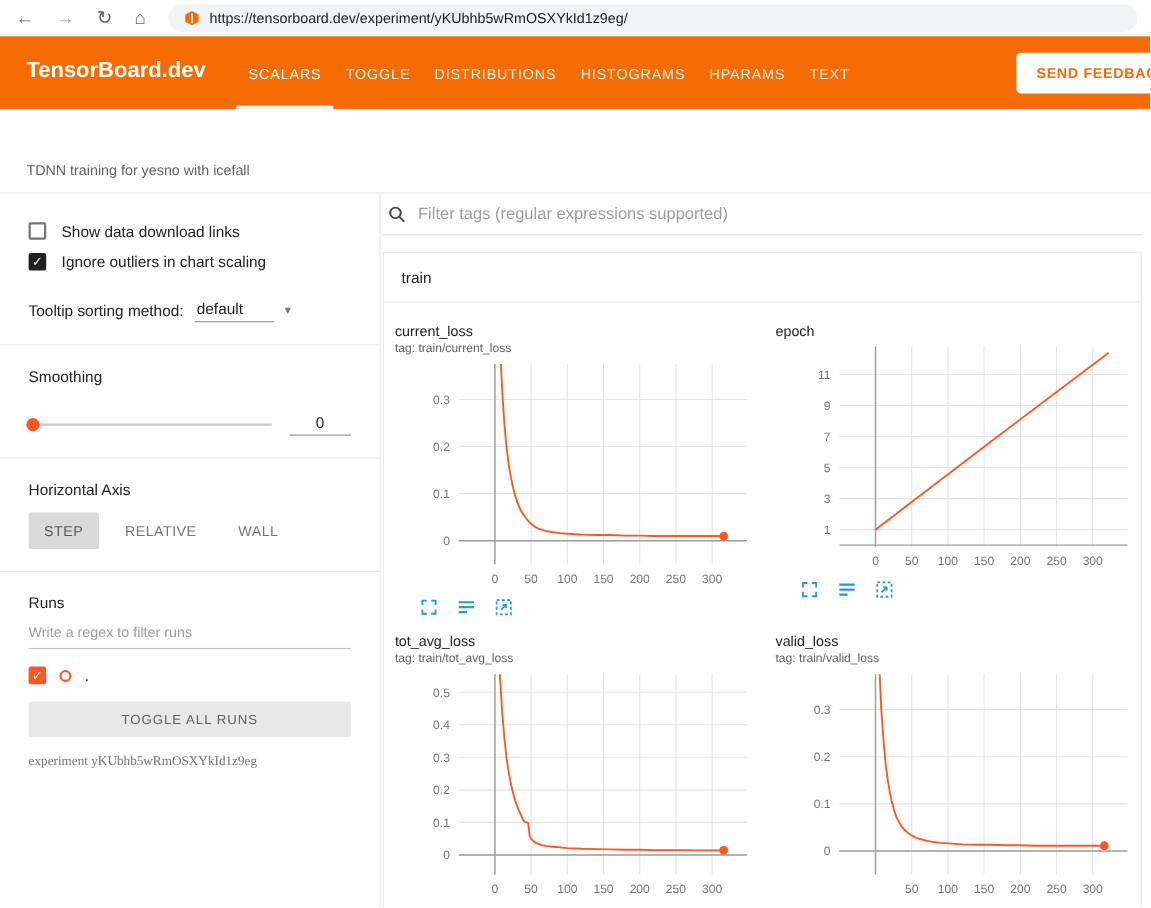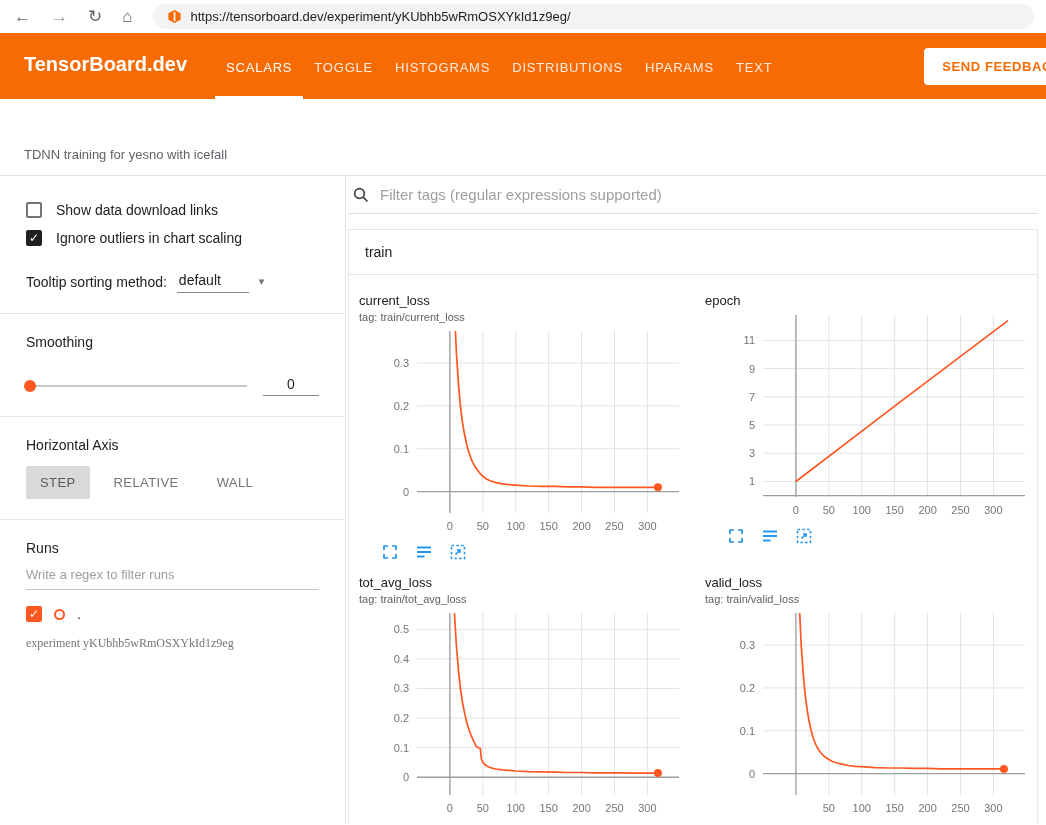--- a/index.html
+++ b/index.html
@@ -88,22 +88,22 @@
       </span>
       <span class="url-text">https://tensorboard.dev/experiment/yKUbhb5wRmOSXYkId1z9eg/</span>
     </div>
   </div>
 
   <div class="app-header">
     <div class="brand">TensorBoard.dev</div>
     <div class="tabs">
       <span class="tab active">SCALARS</span>
       <span class="tab">TOGGLE</span>
+      <span class="tab">DISTRIBUTIONS</span>
       <span class="tab">HISTOGRAMS</span>
-      <span class="tab">DISTRIBUTIONS</span>
       <span class="tab">HPARAMS</span>
       <span class="tab">TEXT</span>
     </div>
     <button class="feedback-btn">SEND FEEDBACK</button>
   </div>
 
   <div class="experiment-bar">
     <span>TDNN training for yesno with icefall</span>
   </div>
 
@@ -150,20 +150,21 @@
 
       <div class="section-label">Runs</div>
       <input class="runs-input" placeholder="Write a regex to filter runs" style="">
       <div class="run-row">
         <span class="checkbox orange checked">
             <span class="mark">✓</span>
           </span>
         <span class="run-swatch"></span>
         <span>.</span>
       </div>
+      <button class="toggle-btn">TOGGLE ALL RUNS</button>
       <div class="exp-note">experiment yKUbhb5wRmOSXYkId1z9eg</div>
     </div>
 
     <div class="main">
       <div class="filter-row">
         <span style="display:flex;">
           <svg width="18" height="18" viewBox="0 0 18 18" fill="none" stroke="#424242" stroke-width="1.7">
               <circle cx="7.5" cy="7.5" r="4.8"></circle>
               <line x1="11.2" y1="11.2" x2="15.5" y2="15.5"></line>
             </svg>

